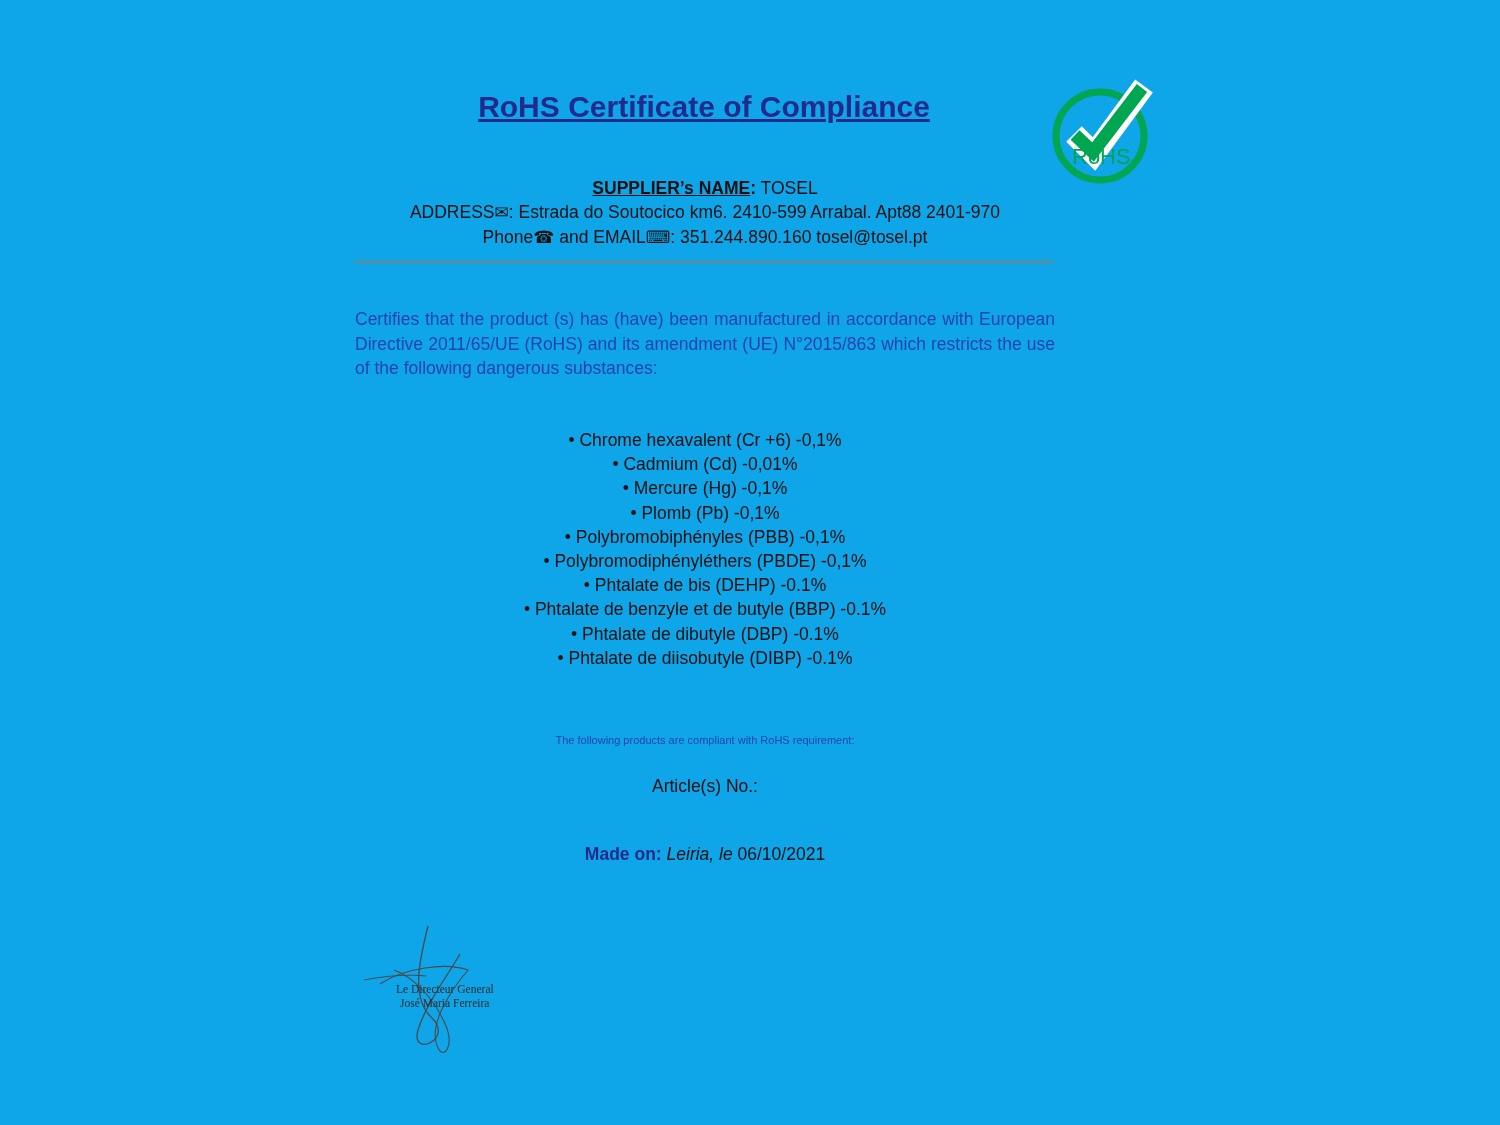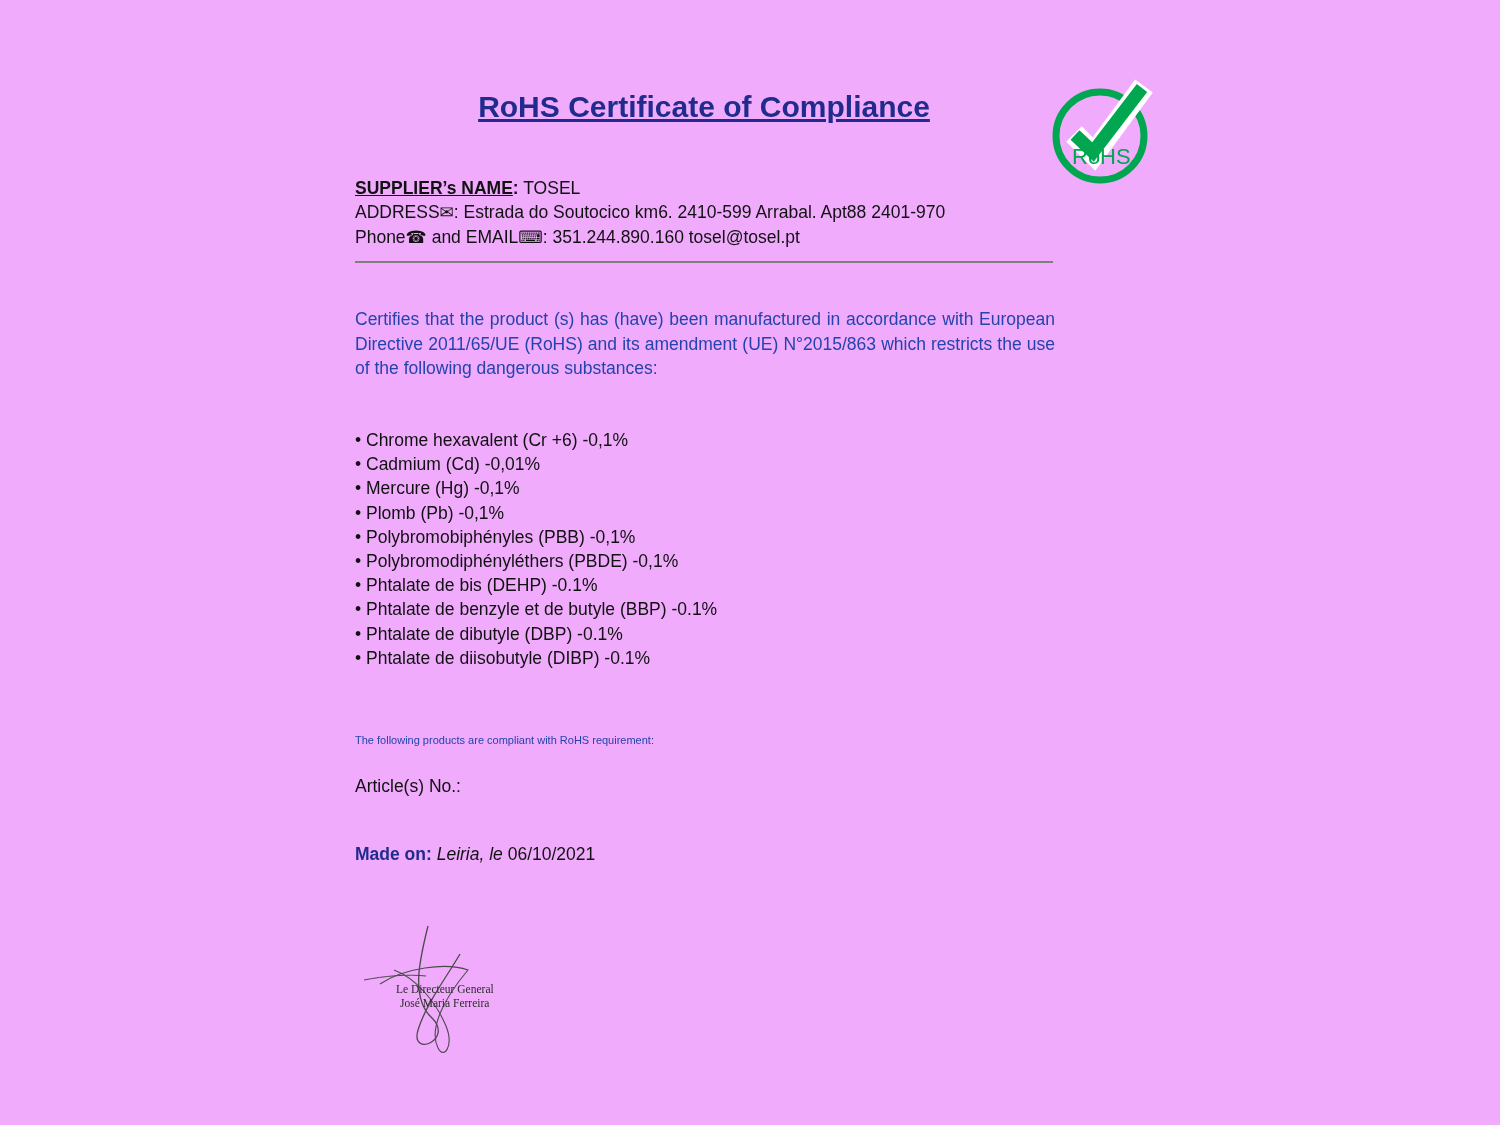--- a/index.html
+++ b/index.html
@@ -1,24 +1,24 @@
 <!DOCTYPE html>
 <html><head>
 <meta charset="utf-8">
 <style>
   html,body { margin:0; padding:0; background:#ffffff; }
   #page {
     position:relative;
     width:1500px; height:1125px;
-    background:#f0abfc;
+    background:#0ea5e9;
     font-family:"Liberation Sans", sans-serif;
     color:#1a1a1a;
     overflow:hidden;
   }
-  .abs { position:absolute; }
+  .abs { position:absolute;text-align:center; }
 
   
   #doc-title {
     left:355px; top:90px; width:698px;
     text-align:center;
     font-size:30px; font-weight:bold;
     color:#212B8D;
     text-decoration:underline;
     letter-spacing:0px;
   }

